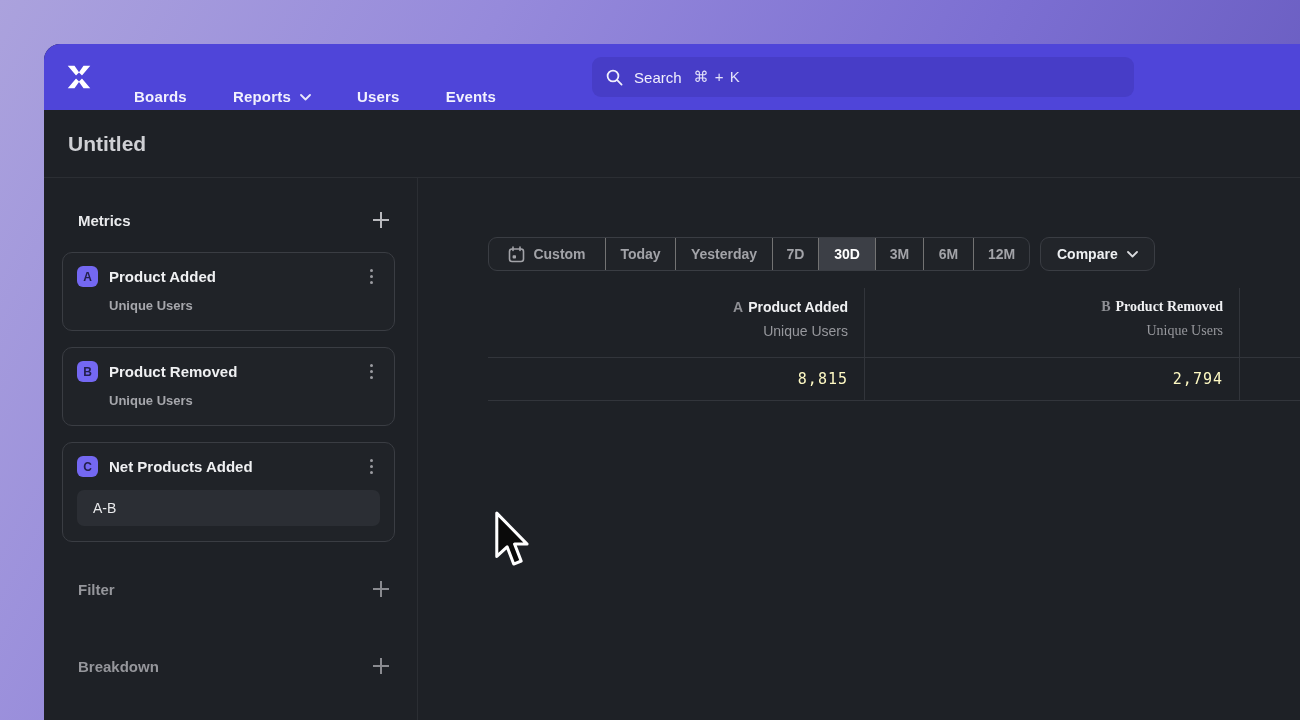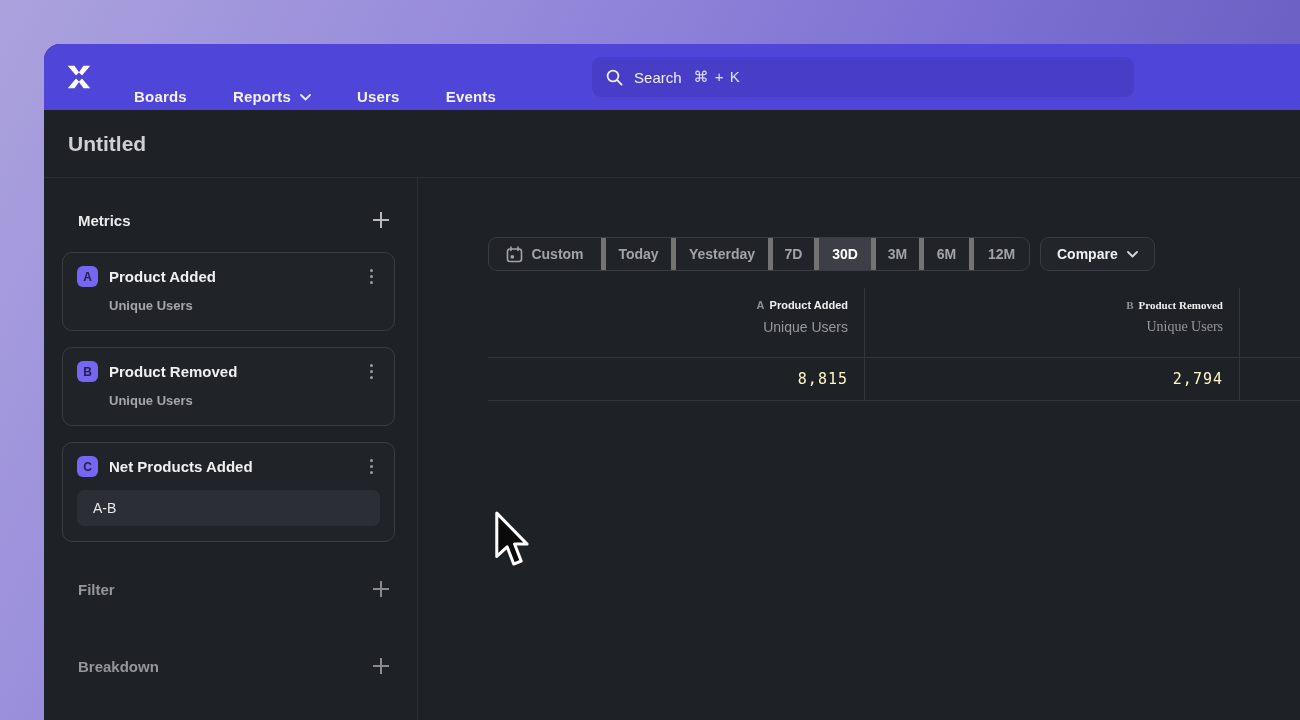--- a/index.html
+++ b/index.html
@@ -77,21 +77,21 @@
   }
   .filter-row { margin-top:37px; }
   .breakdown-row { margin-top:57px; }
 
   
   .controls { position:absolute; left:70px; top:59px; display:flex; }
   .seg-control { display:flex; border:1px solid #3a3d43; border-radius:9px;
     height:34px; overflow:hidden; background:#202328; }
   .seg { display:flex; align-items:center; justify-content:center; gap:8px;
     color:#a2a3a8; font-size:14px; font-weight:600; cursor:pointer;
-    border-right:5px solid #737373; }
+    border-right:1px solid #737373; }
   .seg:last-child { border-right:none; }
   .seg:nth-child(1){ width:117px; }
   .seg:nth-child(2){ width:70px; }
   .seg:nth-child(3){ width:97px; }
   .seg:nth-child(4){ width:46px; }
   .seg:nth-child(5){ width:57px; }
   .seg:nth-child(6){ width:48px; }
   .seg:nth-child(7){ width:50px; }
   .seg:nth-child(8){ width:55px; }
   .seg.active { background:#3c3f46; color:#ffffff; font-weight:700; }
@@ -100,21 +100,21 @@
     border-radius:9px; background:#22252a; display:flex; align-items:center; gap:9px;
     color:#eef0f2; font-size:14px; font-weight:700; cursor:pointer;
   }
 
   
   .mtable { position:absolute; left:70px; top:110px; right:0; }
   .thead { display:flex; }
   .th { height:69px; padding:11px 16px 0 0; text-align:right; }
   .th, .td { border-right:1px solid #32353b; }
   .col-a { width:377px; } .col-b { width:375px;font-family:Liberation Serif, serif; } .col-rest { flex:1; border-right:none; }
-  .th .h1 { font-size:11px; color:#eff0f2; font-weight:700; }
+  .th .h1 { font-size:14px; color:#eff0f2; font-weight:700; }
   .th .h1 .pfx { color:#8f9095; font-weight:600; margin-right:5px; }
   .th .h2 { margin-top:8px; font-size:14px; color:#97989d; font-weight:500; }
   .trow { display:flex; border-top:1px solid #32353b; border-bottom:1px solid #32353b; }
   .td { height:42px; display:flex; align-items:center; justify-content:flex-end;
     padding-right:16px; color:#fef9c3; font-size:15px;
     font-family:"DejaVu Sans Mono", monospace; letter-spacing:1px; }
 
   
   .cursor { position:absolute; left:494px; top:511px; pointer-events:none; }
 </style>

